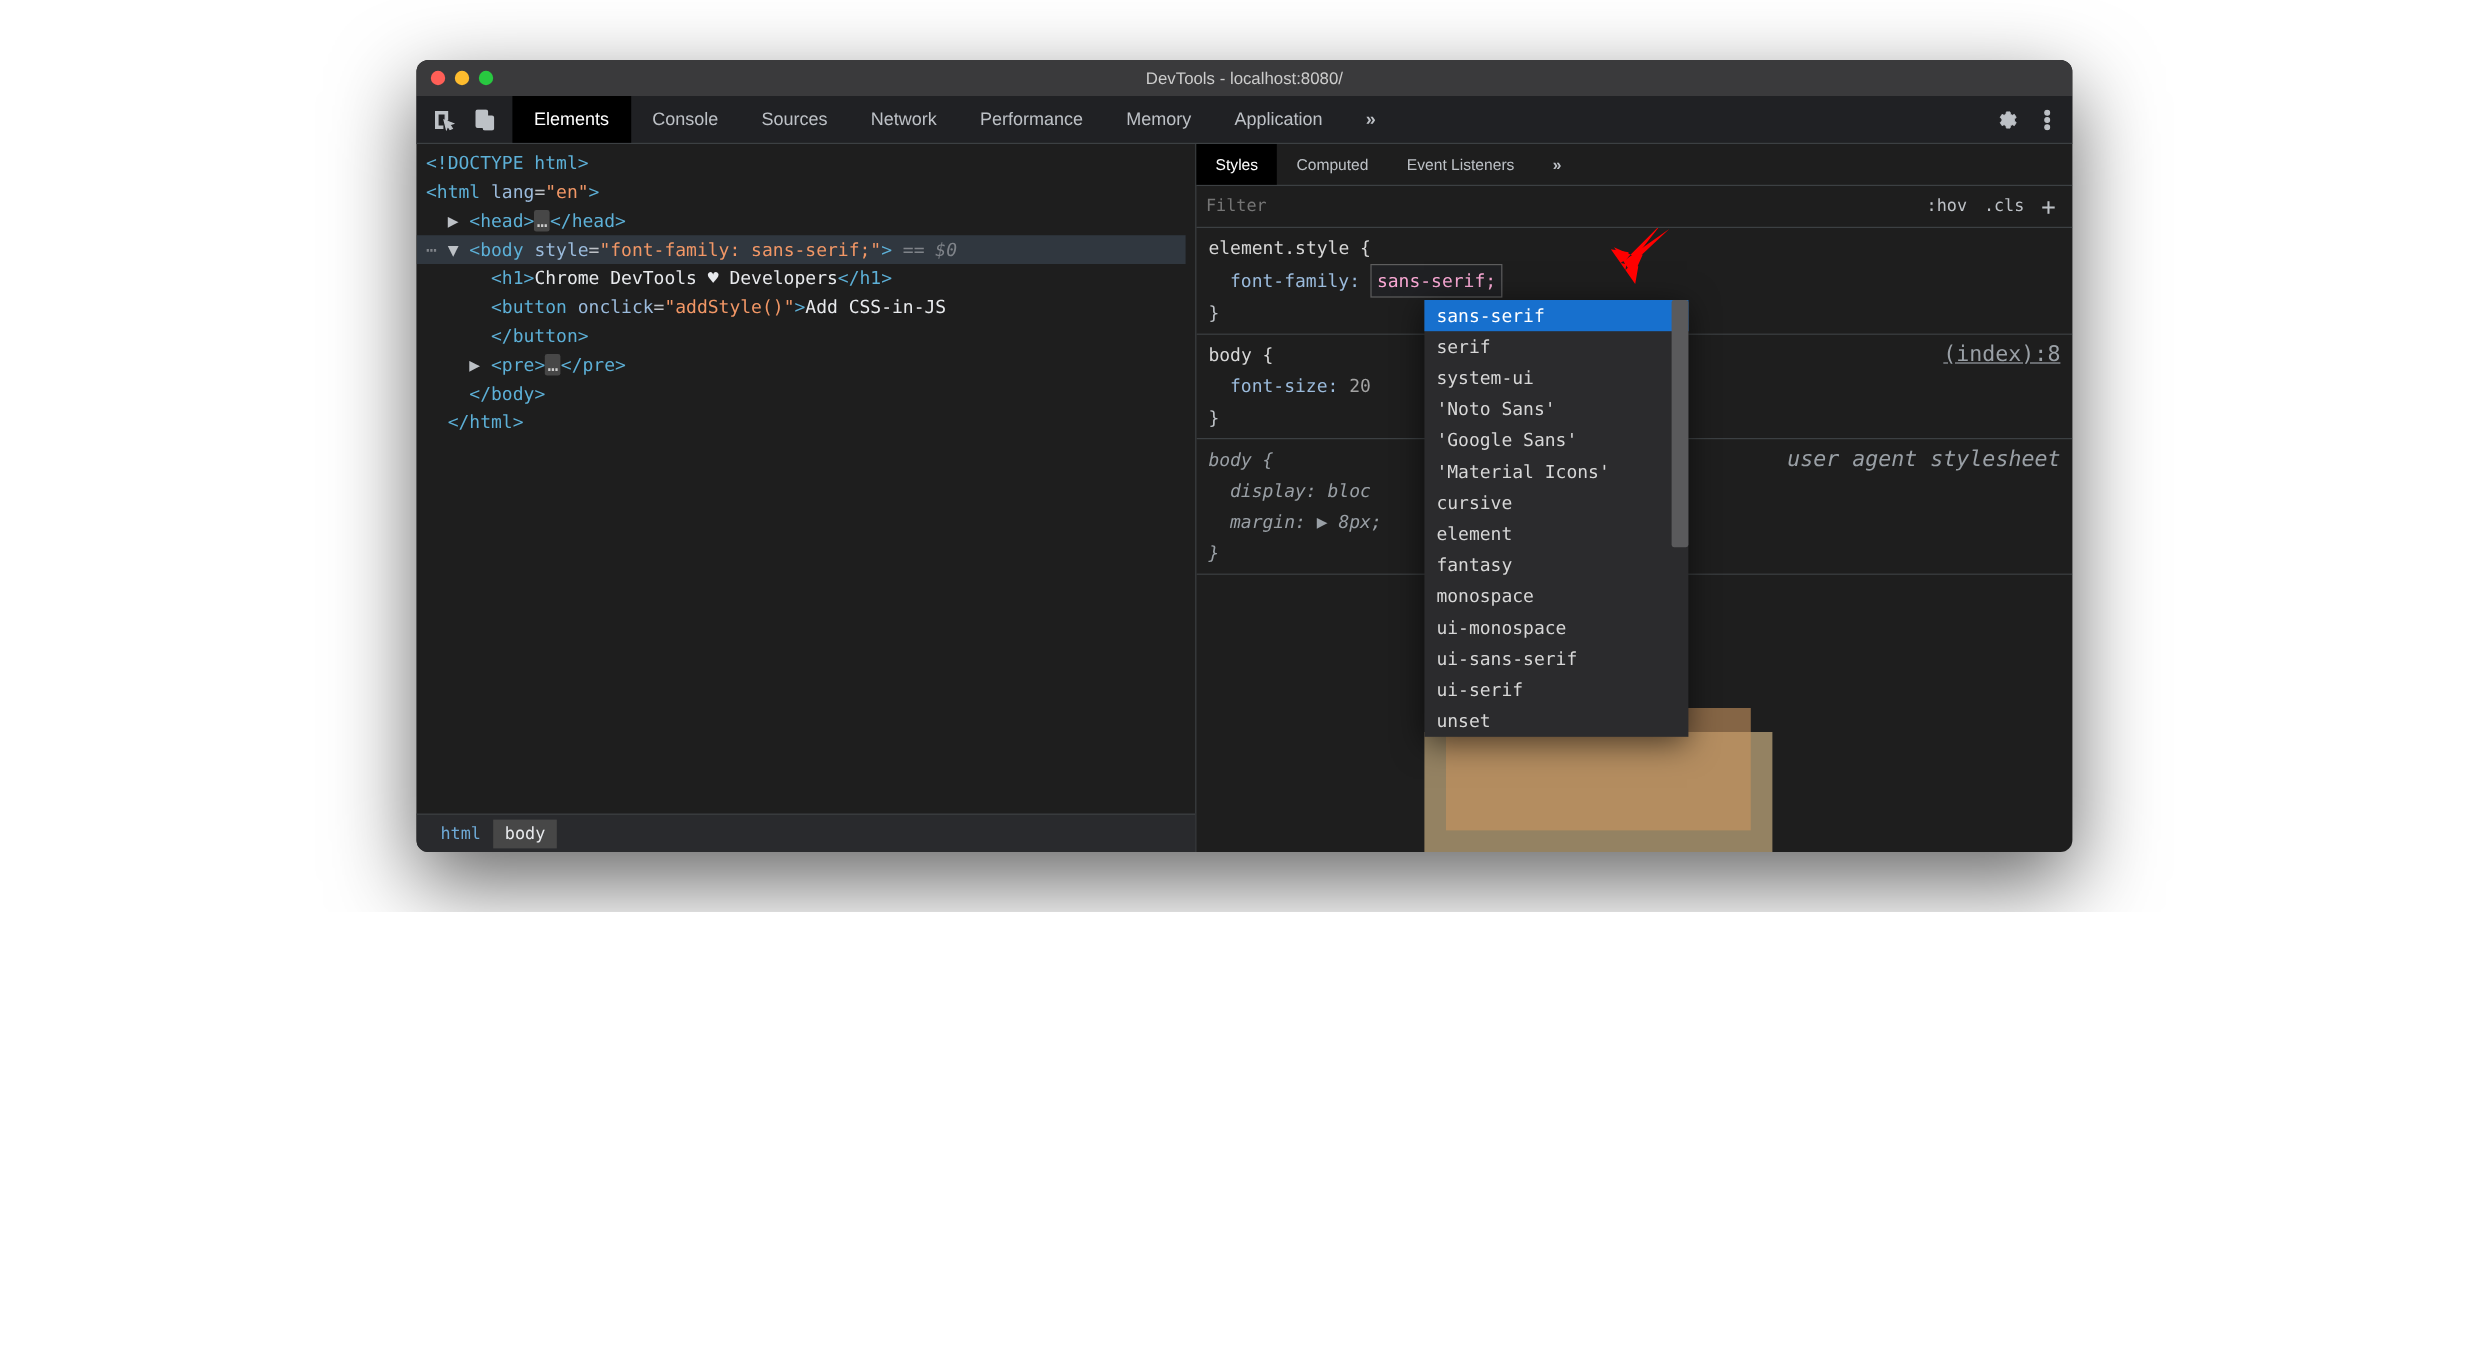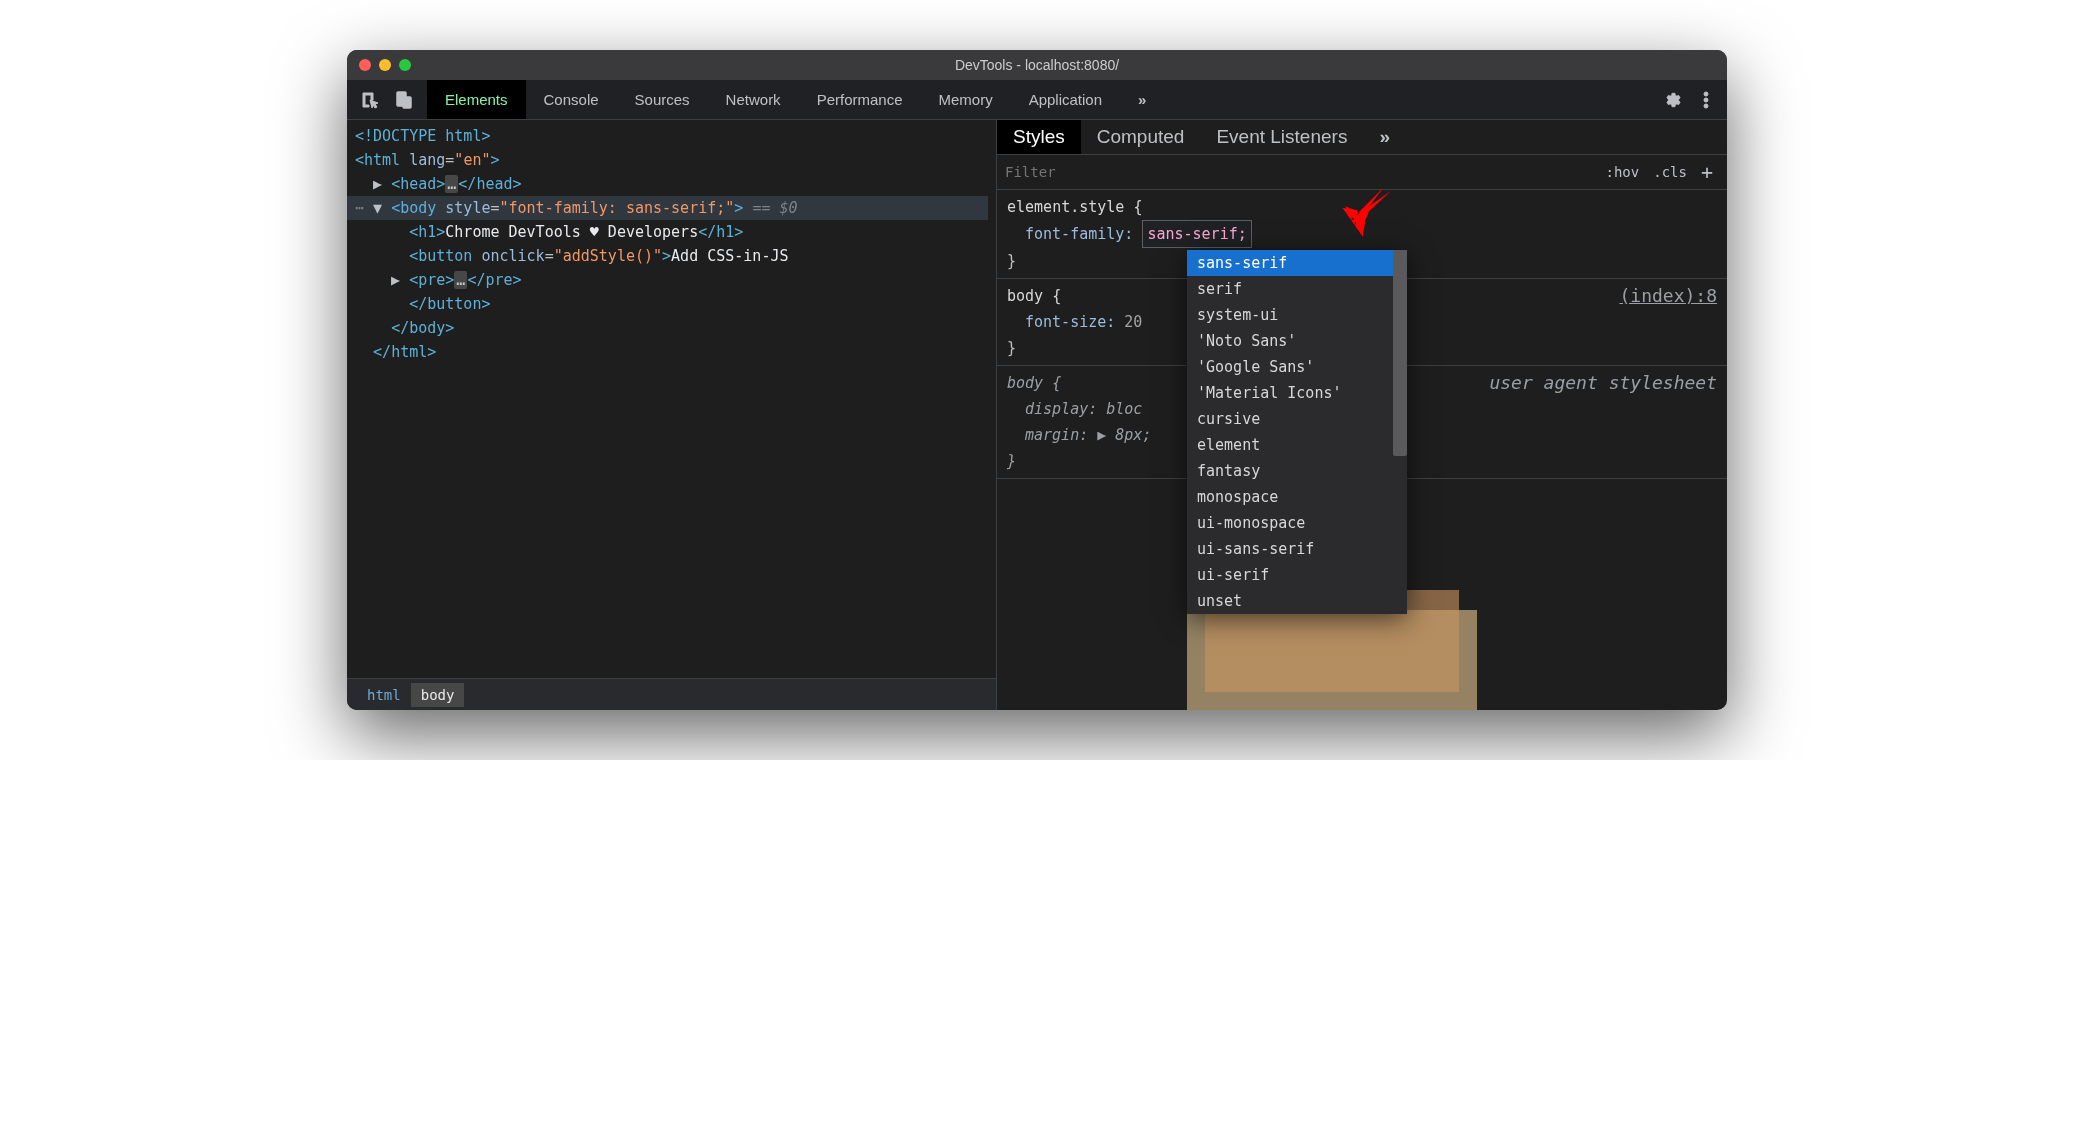--- a/index.html
+++ b/index.html
@@ -11,21 +11,21 @@
 .traffic { display:flex; gap:8px; }
 .dot { width:12px; height:12px; border-radius:50%; }
 .dot.r { background:#ff5f57; } .dot.y { background:#febc2e; } .dot.g { background:#28c840; }
 .titlebar .title { position:absolute; left:0; right:0; text-align:center; color:#ccc; font-size:14px; pointer-events:none; }
 
 
 .toolbar { height:40px; background:#202124; display:flex; align-items:center; border-bottom:1px solid #3c4043; color:#bdc1c6; font-size:15px; }
 .tool-left { display:flex; align-items:center; padding:0 14px; gap:16px; }
 .tabs { display:flex; height:100%; }
 .tab { padding:0 18px; display:flex; align-items:center; cursor:pointer; color:#bdc1c6; }
-.tab.active { background:#000; color:#86efac; }
+.tab.active { background:#000; color:#ffffff; }
 .tool-right { margin-left:auto; display:flex; align-items:center; gap:22px; padding-right:18px; }
 .overflow { font-weight:bold; }
 
 
 .main { flex:1; display:flex; overflow:hidden; }
 .left { width:650px; display:flex; flex-direction:column; border-right:1px solid #3c4043; }
 .right { flex:1; display:flex; flex-direction:column; position:relative; }
 
 
 .dom { flex:1; padding:4px 8px; font-family:Menlo,Consolas,monospace; font-size:15px; line-height:24px; color:#bdc1c6; overflow:hidden; }
@@ -37,21 +37,21 @@
 .txt { color:#e8eaed; }
 .dots { background:#474747; color:#ccc; padding:0 2px; border-radius:2px; }
 .note { color:#7f8389; font-style:italic; }
 
 
 .crumb { height:32px; background:#292a2d; border-top:1px solid #3c4043; display:flex; align-items:center; padding-left:10px; font-family:Menlo,Consolas,monospace; font-size:14px; }
 .crumb span { padding:4px 10px; color:#6ea9d6; cursor:pointer; }
 .crumb span.active { background:#474747; color:#e8eaed; }
 
 
-.styles-tabs { height:35px; display:flex; align-items:center; border-bottom:1px solid #3c4043; font-size:19px; color:#bdc1c6; }
+.styles-tabs { height:35px; display:flex; align-items:center; border-bottom:1px solid #3c4043; font-size:13px; color:#bdc1c6; }
 .stab { padding:0 16px; height:100%; display:flex; align-items:center; cursor:pointer; }
 .stab.active { background:#000; color:#fff; }
 
 
 .filter-row { height:35px; display:flex; align-items:center; border-bottom:1px solid #3c4043; padding:0 8px; font-family:Menlo,Consolas,monospace; font-size:14px; color:#888; }
 .filter-row input { flex:1; background:none; border:none; outline:none; color:#737373; font-family:inherit; font-size:14px; }
 .filter-actions { display:flex; align-items:center; gap:2px; color:#bdc1c6; font-size:14px; }
 .filter-actions span { padding:2px 6px; cursor:pointer; }
 .plus-icon { font-size:20px; }
 
@@ -146,22 +146,22 @@
   <div class="main">
 
     <div class="left">
       <div class="dom">
         <div class="line"><span class="tag">&lt;!DOCTYPE html&gt;</span></div>
         <div class="line"><span class="tag">&lt;<span>html</span></span> <span class="attr">lang</span>=<span class="val">"<span>en</span>"</span><span class="tag">&gt;</span></div>
         <div class="line">  ▶ <span class="tag">&lt;<span>head</span>&gt;</span><span class="dots">…</span><span class="tag">&lt;/<span>head</span>&gt;</span></div>
         <div class="line sel"><span style="color:#7f8389;">⋯</span> ▼ <span class="tag">&lt;<span>body</span></span> <span class="attr">style</span>=<span class="val">"<span>font-family: sans-serif;</span>"</span><span class="tag">&gt;</span> <span class="note">== $0</span></div>
         <div class="line">      <span class="tag">&lt;<span>h1</span>&gt;</span><span class="txt">Chrome DevTools ♥ Developers</span><span class="tag">&lt;/<span>h1</span>&gt;</span></div>
         <div class="line">      <span class="tag">&lt;<span>button</span></span> <span class="attr">onclick</span>=<span class="val">"<span>addStyle()</span>"</span><span class="tag">&gt;</span><span class="txt">Add CSS-in-JS</span></div>
+        <div class="line">      <span class="tag">&lt;/<span>button</span>&gt;</span></div>
         <div class="line">    ▶ <span class="tag">&lt;<span>pre</span>&gt;</span><span class="dots">…</span><span class="tag">&lt;/<span>pre</span>&gt;</span></div>
-        <div class="line">      <span class="tag">&lt;/<span>button</span>&gt;</span></div>
         <div class="line">    <span class="tag">&lt;/<span>body</span>&gt;</span></div>
         <div class="line">  <span class="tag">&lt;/<span>html</span>&gt;</span></div>
       </div>
       <div class="crumb">
         <span>html</span>
         <span class="active">body</span>
       </div>
     </div>
 
     <div class="right">

